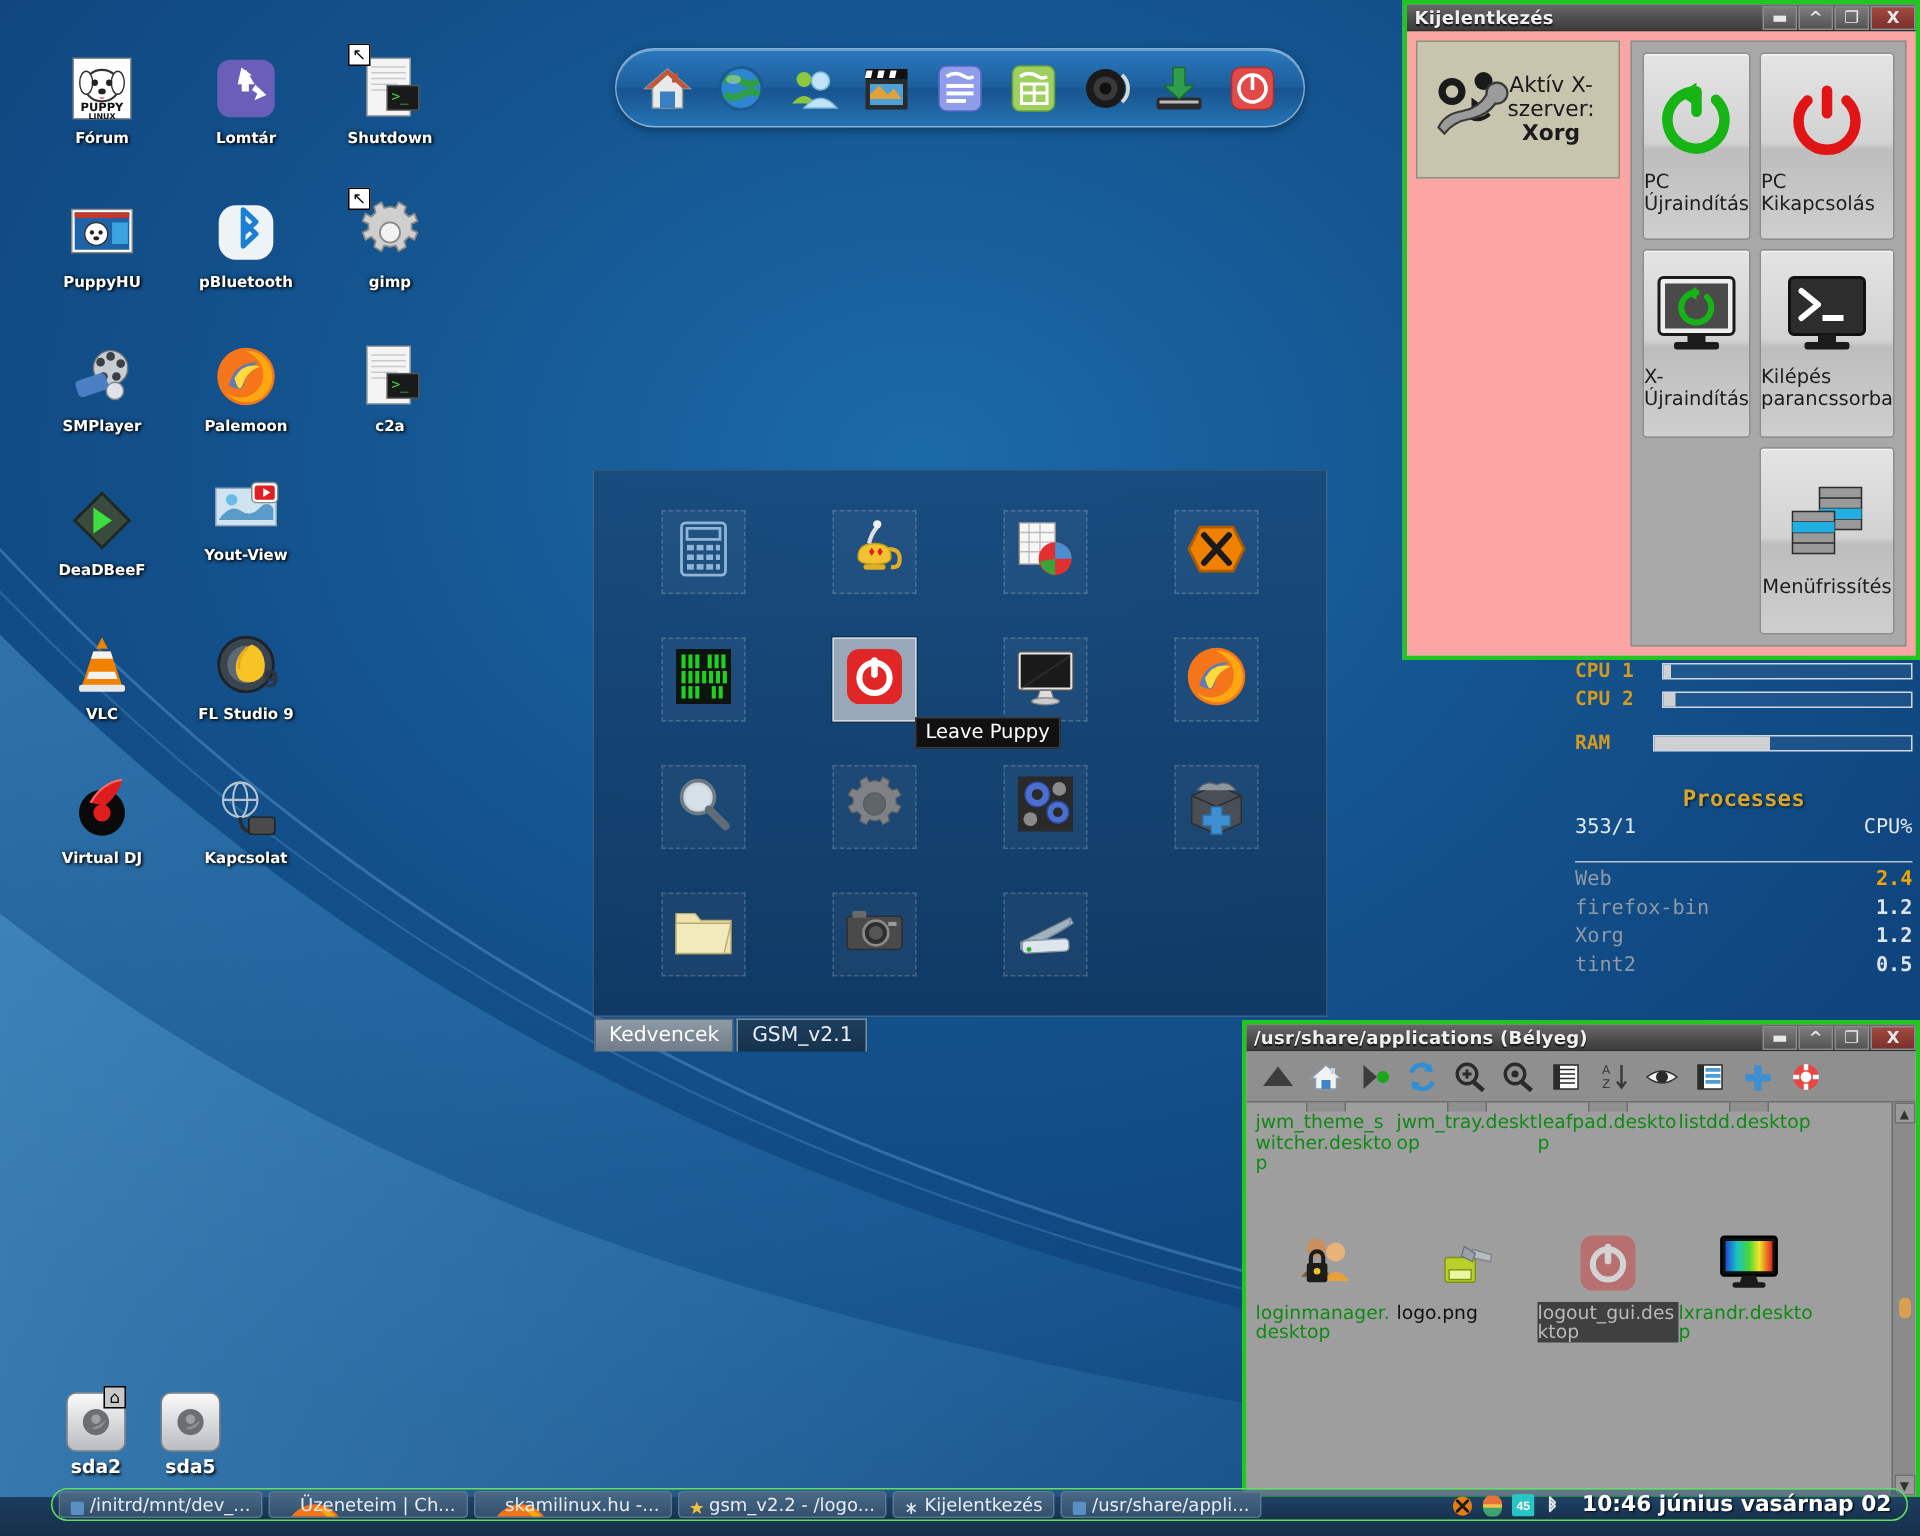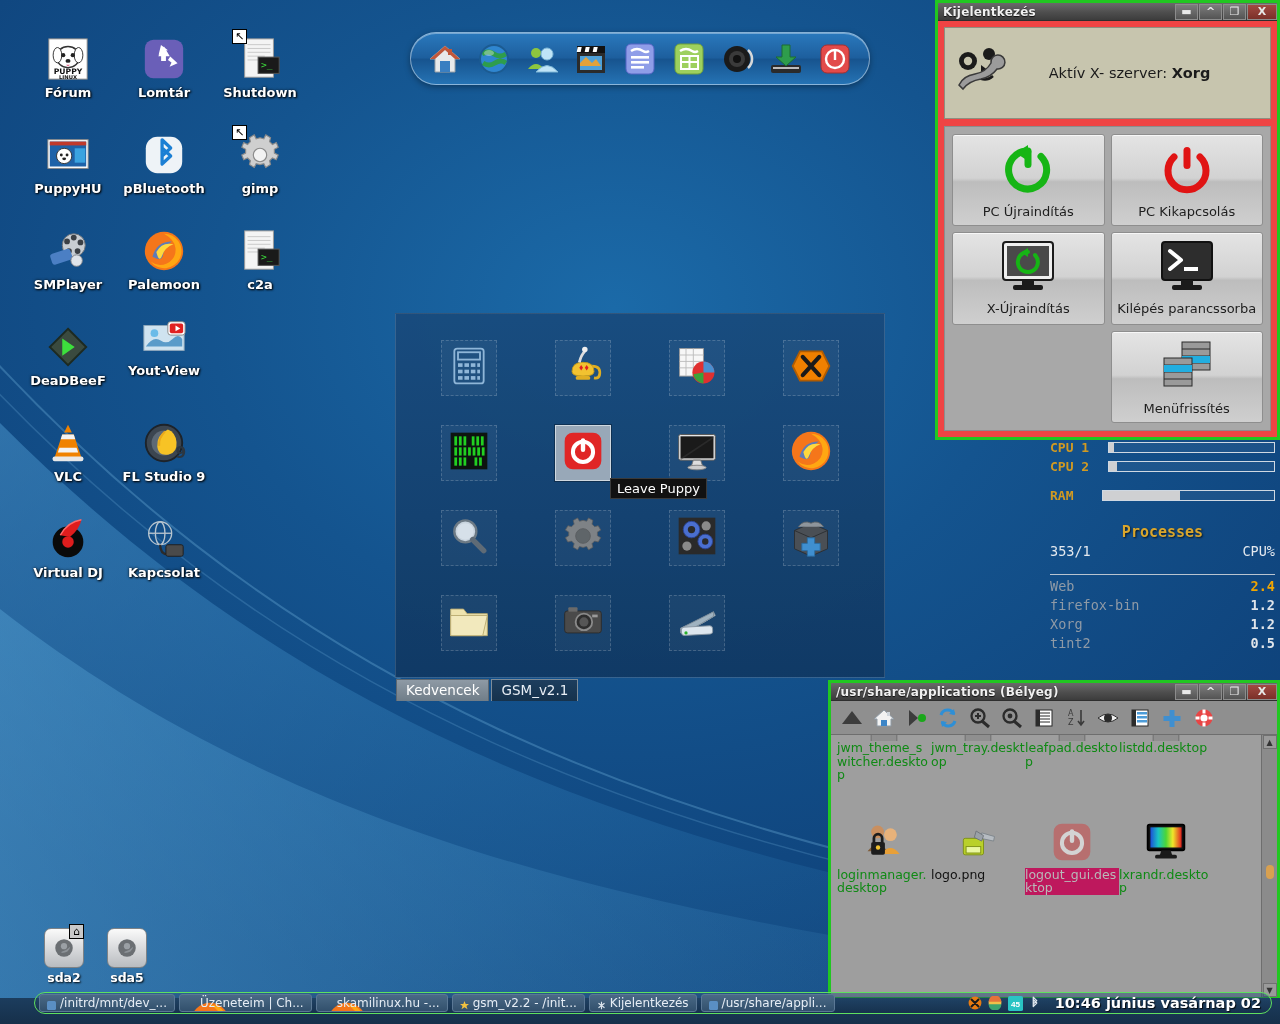--- a/index.html
+++ b/index.html
@@ -22,21 +22,21 @@
   
   .desk-icons{ position:absolute; left:0; top:10px; width:320px; }
   .dicon{
     position:absolute; width:96px; text-align:center; cursor:pointer;
   }
   .dicon .glyph{
     width:48px;height:48px;margin:0 auto 3px; position:relative;
     display:flex;align-items:center;justify-content:center;
   }
   .dicon .lbl{
-    color:#fff; font-size:13px; font-weight:bold;
+    color:#fff; font-size:10px; font-weight:bold;
     text-shadow:1px 1px 2px rgba(0,0,0,.95), 0 0 3px rgba(0,0,0,.8);
     line-height:13px;
   }
   .shortcut-arrow{
     position:absolute; left:-4px; top:-6px; width:15px; height:15px;
     background:#fff; border:1px solid #000;
     display:flex;align-items:center;justify-content:center;
     font-size:11px;color:#000;line-height:1;
   }
 
@@ -109,22 +109,22 @@
     width:23px;height:16px;margin:1px 0 1px 1px;
     background:linear-gradient(180deg,#7c7c7c,#545454);
     border:1px solid #8c8c8c;
     display:flex;align-items:center;justify-content:center;
     color:#e8e8e8;font-size:11px;font-weight:bold;cursor:pointer;line-height:1;
   }
   .tbb.close{ background:linear-gradient(180deg,#a24a42,#7b3029); width:30px; }
 
   
   #logout{ left:935px; top:0; width:345px; height:440px; }
-  #logout .body{ padding:6px; height:calc(100% - 18px); background:#ef4444;
-                 display:flex; flex-direction:column; gap:7px; }
+  #logout .body{ padding:6px; height:calc(100% - 18px); background:#fca5a5;
+                 display:flex; flex-direction:row; gap:7px; }
   .xinfo{
     background:#c7c5ae; border:1px solid #8f8f80; height:92px;
     display:flex; align-items:center; padding:0 10px; gap:12px;
   }
   .xinfo .txt{ font-size:14.5px; color:#1b1b1b; flex:1; text-align:center; margin-left:-30px;}
   .xinfo .txt b{ font-weight:bold; }
   .btngrid{
     flex:1; border:1px solid #8d8d8d; background:#a8a8a8; padding:7px;
     display:grid; grid-template-columns:1fr 1fr; grid-template-rows:1fr 1fr 1fr; gap:6px;
   }
@@ -164,21 +164,21 @@
   }
   .rox-tb .ti{ width:30px;height:28px;display:flex;align-items:center;justify-content:center;cursor:pointer;}
   .rox-files{
     position:absolute; left:0; right:16px; top:34px; bottom:0; padding:4px 6px;
   }
   .frow{ display:flex; }
   .fitem{ width:94px; text-align:left; cursor:pointer; }
   .fitem .ic{ height:52px;display:flex;align-items:center;justify-content:center;}
   .fitem .nm{ font-size:12.5px; color:#0f8a14; line-height:13.5px; word-break:break-all;}
   .fitem .nm.black{ color:#111; }
-  .fitem .nm.ghost{ color:#b9b9b9; background:#be185d; }
+  .fitem .nm.ghost{ color:#b9b9b9; background:#404040; }
   .fitem.ghost .ic{ opacity:.55; }
   .rox-sb{
     position:absolute; right:0; top:34px; bottom:0; width:16px; background:#8b8b8b;
     border-left:1px solid #6e6e6e; display:flex;flex-direction:column;justify-content:space-between;
     align-items:center; cursor:pointer;
   }
   .sbbtn{ width:14px;height:14px;background:#9a9a9a;border:1px solid #707070;
           display:flex;align-items:center;justify-content:center;font-size:8px;color:#333;}
   .sbthumb{ position:absolute; top:130px; width:8px;height:14px;border-radius:4px;background:#d8a050;}
 
@@ -195,21 +195,21 @@
   }
   .task{
     height:18px; display:flex;align-items:center; gap:4px; padding:0 7px;
     background:linear-gradient(180deg,#4a6986,#32506c);
     border:1px solid #5b7895; border-radius:3px;
     color:#e6edf5; font-size:12px; white-space:nowrap; cursor:pointer;
     max-width:143px; overflow:hidden;
   }
   .task .ti{ width:9px;height:9px;flex:0 0 9px; }
   .tray{ display:flex; align-items:center; gap:5px; margin-left:6px; }
-  .tray .ic{ width:15px;height:15px;display:flex;align-items:flex-start;justify-content:center;cursor:pointer;}
+  .tray .ic{ width:15px;height:15px;display:flex;align-items:flex-end;justify-content:center;cursor:pointer;}
   #clock{ color:#ffffff; font-size:14.5px; font-weight:bold; margin-left:8px; margin-right:6px;
           text-shadow:1px 1px 1px rgba(0,0,0,.8); white-space:nowrap;}
 </style>
 </head>
 <body>
 
 <div id="wallpaper">
   <svg viewBox="0 0 1280 1024" preserveAspectRatio="none">
     <defs>
       <linearGradient id="sw1" x1="0" y1="0" x2="1" y2="1">
@@ -1110,21 +1110,21 @@
     <path d="M24 6 a18 18 0 1 1 -14 29 q8 6 17 2 q10 -5 9 -16 q-1 -9 -12 -15z" fill="#ffa712"></path>
     <path d="M12 30 q4 -16 20 -16 q-8 6 -9 14 q-1 8 -11 2z" fill="#3b7ddd" opacity=".8"></path>
     <path d="M16 25 q6 -11 18 -8 q-9 3 -12 12 q-3 8 -6 -4z" fill="#ffd93d"></path>
             </svg></span>
     <span>skamilinux.hu -...</span>
         </div>
         <div class="task">
           <span class="ti"><svg width="9" height="9" viewBox="0 0 12 12">
               <path d="M6 0l1.6 4H12l-3.4 2.6L10 11 6 8.4 2 11l1.4-4.4L0 4h4.4z" fill="#f0c040"></path>
             </svg></span>
-    <span>gsm_v2.2 - /init...</span>
+    <span>gsm_v2.2 - /logo...</span>
         </div>
         <div class="task">
           <span class="ti"><svg width="9" height="9" viewBox="0 0 12 12">
               <path d="M6 1v10M2 3l8 6M10 3l-8 6" stroke="#dde6ee" stroke-width="1.5"></path>
             </svg></span>
     <span>Kijelentkezés</span>
         </div>
         <div class="task">
           <span class="ti"><svg width="9" height="9" viewBox="0 0 12 12">
               <rect width="12" height="12" rx="2" fill="#5a8fc4"></rect>

